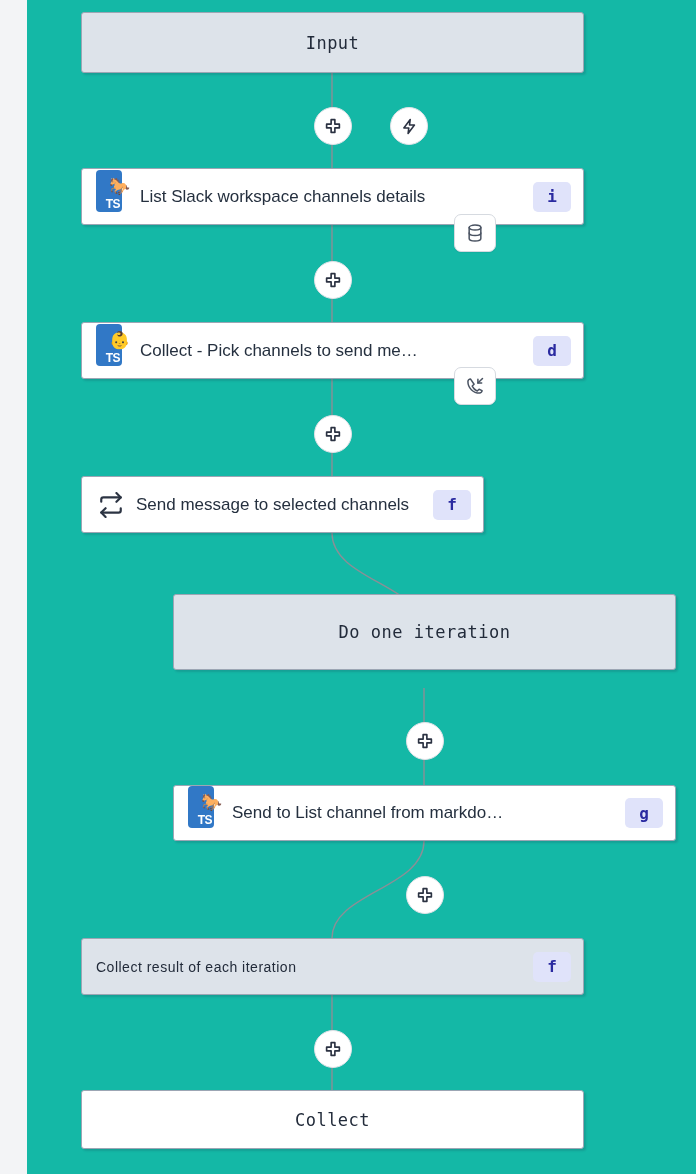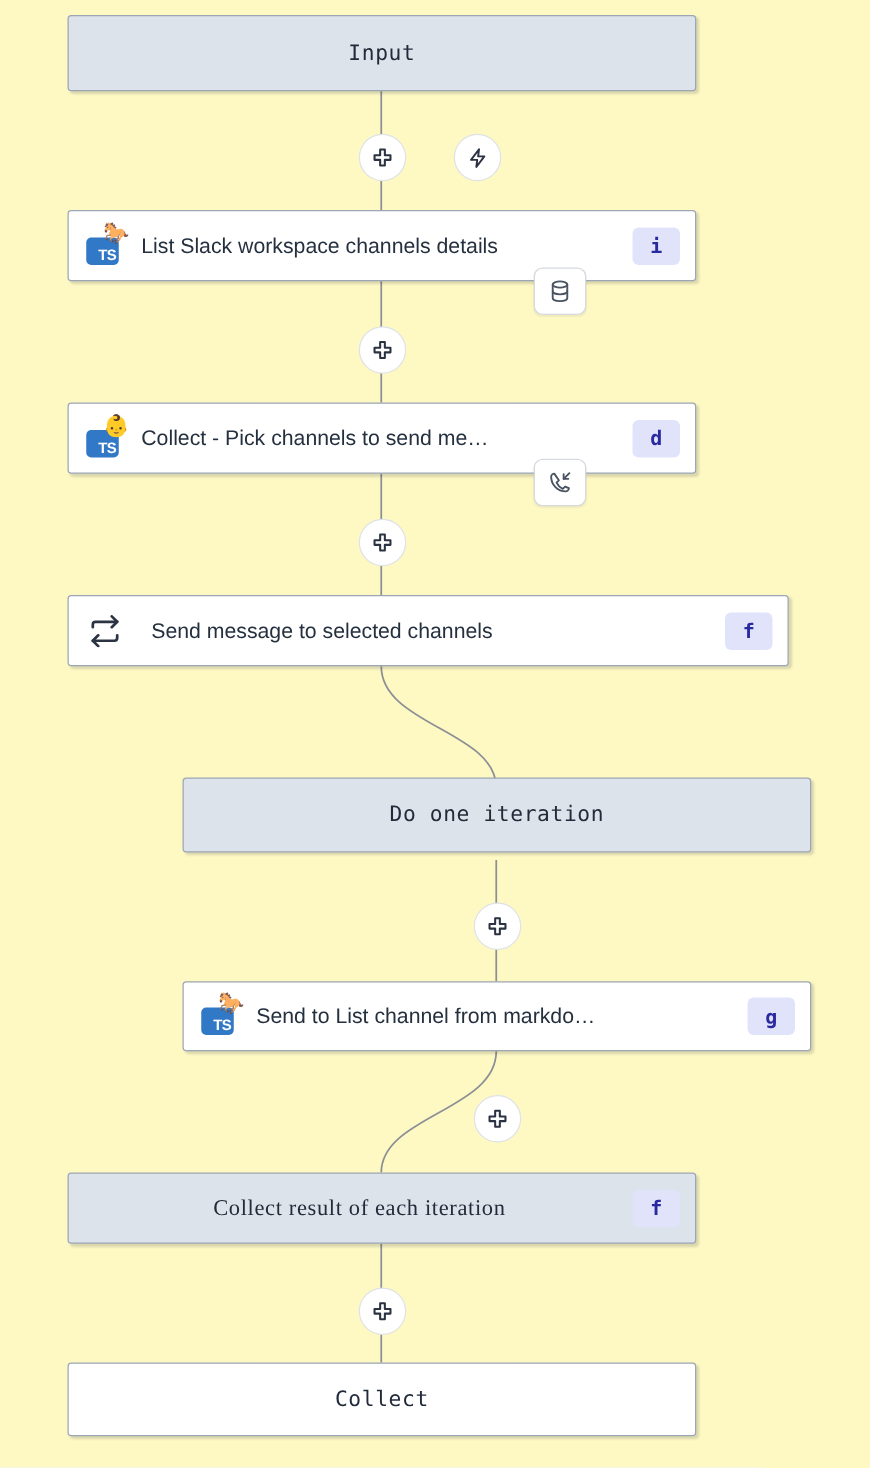--- a/index.html
+++ b/index.html
@@ -10,21 +10,22 @@
   body {
     width: 696px;
     height: 1174px;
     position: relative;
     overflow: hidden;
     font-family: "Liberation Sans", sans-serif;
   }
   #canvas {
     position: absolute;
     inset: 0;
-    background: #fef9c3;
+    background: #14b8a6;
+    margin-left: 27px;
   }
   svg.edges {
     position: absolute;
     left: 0;
     top: 0;
     width: 696px;
     height: 1174px;
     pointer-events: none;
   }
   .node {
@@ -67,25 +68,24 @@
     font-size: 17px;
     color: #25303f;
     text-align: left;
     white-space: nowrap;
     overflow: hidden;
     text-overflow: ellipsis;
     padding: 0 10px;
   }
   .collect-label {
     flex: 1;
-    font-family: Liberation Serif, serif;
-    font-size: 18px;
+    font-family: Liberation Sans, sans-serif;
+    font-size: 14px;
     letter-spacing: 0.5px;
     color: #222b3a;
-    text-align: center;
     white-space: nowrap;
   }
   .badge {
     background: #e0e3fa;
     color: #2a2aa0;
     font-family: "DejaVu Sans Mono", "Liberation Mono", monospace;
     font-weight: bold;
     font-size: 16px;
     width: 38px;
     height: 30px;
@@ -99,21 +99,21 @@
     position: relative;
     width: 34px;
     height: 34px;
     flex: none;
   }
   .ts-square {
     position: absolute;
     left: 0;
     bottom: 2px;
     width: 26px;
-    height: 22px;
+    height: 42px;
     background: #3178c6;
     border-radius: 4px;
     color: #ffffff;
     font-family: "Liberation Sans", sans-serif;
     font-weight: bold;
     font-size: 12px;
     display: flex;
     align-items: flex-end;
     justify-content: flex-end;
     padding: 0 2px 1px 0;
@@ -232,34 +232,34 @@
       <polyline points="15.5,4 15.5,8.5 20,8.5"></polyline>
     </svg>
   </div>
 
   <div class="conn-circle" style="left:287px; top:415px;">
     <svg width="18" height="18" viewBox="0 0 24 24" fill="none" stroke="currentColor" stroke-width="2.2" stroke-linecap="round" stroke-linejoin="round">
       <path d="M9.5 3.5h5v6h6v5h-6v6h-5v-6h-6v-5h6z"></path>
     </svg>
   </div>
 
-  <div class="node step" style="left:54px; top:476px; width:577px; height:57px;gap:12px;">
+  <div class="node step" style="left:54px; top:476px; width:403px; height:57px;">
     <span class="loop-icon">
       <svg width="26" height="26" viewBox="0 0 24 24" fill="none" stroke="currentColor" stroke-width="2" stroke-linecap="round" stroke-linejoin="round">
         <polyline points="17,1 21,5 17,9"></polyline>
         <path d="M3 9V7a2 2 0 0 1 2-2h16"></path>
         <polyline points="7,23 3,19 7,15"></polyline>
         <path d="M21 15v2a2 2 0 0 1-2 2H3"></path>
       </svg>
     </span>
     <span class="step-label">Send message to selected channels</span>
     <span class="badge">f</span>
   </div>
 
-  <div class="node terminal" style="left:146px; top:622px; width:503px; height:60px;">
+  <div class="node terminal" style="left:146px; top:594px; width:503px; height:76px;">
     <span class="mono-title">Do one iteration</span>
   </div>
 
   <div class="conn-circle" style="left:379px; top:722px;">
     <svg width="18" height="18" viewBox="0 0 24 24" fill="none" stroke="currentColor" stroke-width="2.2" stroke-linecap="round" stroke-linejoin="round">
       <path d="M9.5 3.5h5v6h6v5h-6v6h-5v-6h-6v-5h6z"></path>
     </svg>
   </div>
 
   <div class="node step" style="left:146px; top:785px; width:503px; height:56px;">

